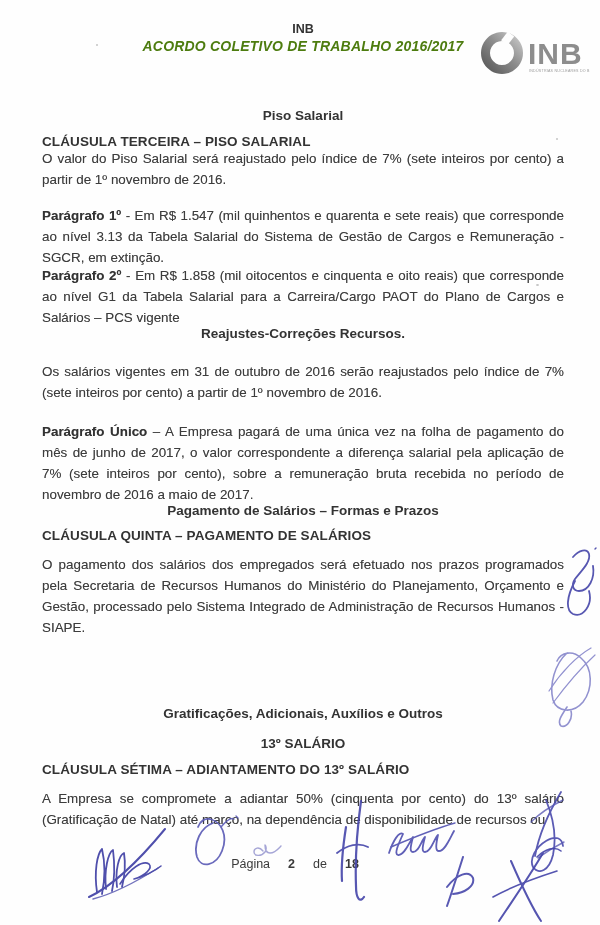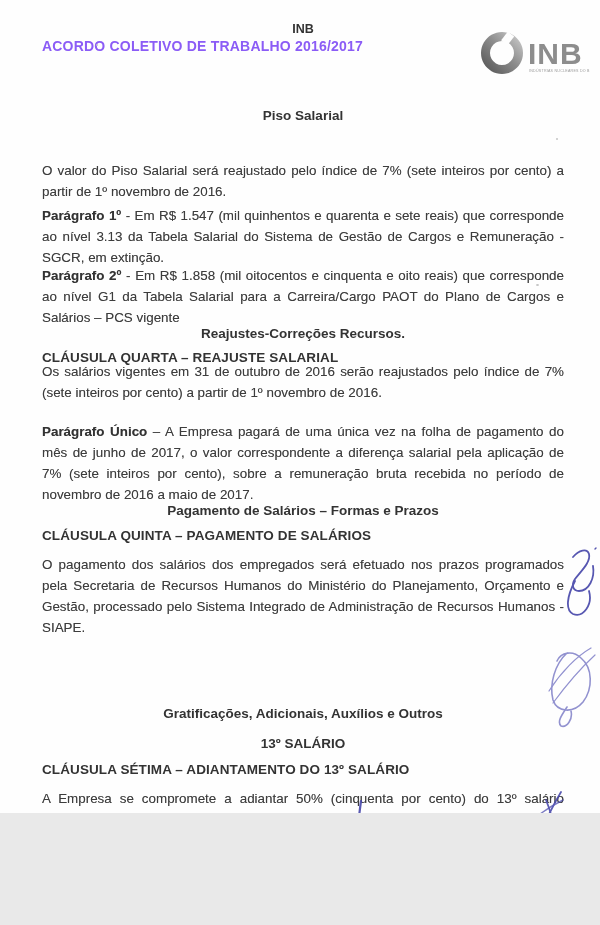--- a/index.html
+++ b/index.html
@@ -1,24 +1,24 @@
 <!DOCTYPE html>
 <html><head>
 <meta charset="utf-8">
 <style>
   html,body{margin:0;padding:0;background:#e9e9e9;}
   .page{
-    position:relative;width:600px;height:813px;margin:0 auto;
+    position:relative;width:600px;height:925px;margin:0 auto;
     background:#fefefe;overflow:hidden;
     font-family:"Liberation Sans","DejaVu Sans",sans-serif;
     color:#3a3a3a;
   }
   .abs{position:absolute;left:42px;right:36px;}
   .hdr-org{top:22px;text-align:center;font-weight:bold;font-size:12.5px;color:#333;}
-  .hdr-title{top:38px;text-align:left;font-weight:bold;font-size:14px;color:#8b5cf6;letter-spacing:.2px;}
+  .hdr-title{top:38px;text-align:center;font-weight:bold;font-size:14px;color:#4d7c0f;letter-spacing:.2px;font-style:italic;}
   .center-head{text-align:center;font-weight:bold;font-size:13.5px;color:#333;}
   .clause-head{font-weight:bold;font-size:13.5px;color:#333;letter-spacing:.1px;}
   .para{font-size:13.4px;line-height:21px;text-align:justify;color:#3d3d3d;
         text-shadow:0 0 .4px rgba(60,60,60,.45);}
   .para b{color:#333;}
   .footer{top:857px;left:25px;right:53px;text-align:center;font-size:12.5px;color:#3a3a3a;}
   .footer b{font-weight:bold;}
   .footer span{margin:0 18px;}
   .logo{position:absolute;left:476px;top:27px;width:114px;height:52px;}
   .sig-layer{position:absolute;left:0;top:0;width:600px;height:925px;pointer-events:none;}
@@ -43,32 +43,32 @@
     <g>
       <path fill="url(#ringG)" fill-rule="evenodd" d="M26,5 a21,21 0 1,0 0.01,0 Z M26,14 a12,12 0 1,1 -0.01,0 Z"></path>
       <rect x="28" y="6" width="8" height="11" fill="#fefefe" transform="rotate(38 32 11)"></rect>
     </g>
     <text x="52" y="37" font-family="Liberation Sans, sans-serif" font-weight="bold" font-size="30" fill="#8d8d8d" letter-spacing="1">INB</text>
     <text x="53" y="45" font-family="Liberation Sans, sans-serif" font-size="3.6" fill="#9a9a9a" letter-spacing="0.25">INDÚSTRIAS NUCLEARES DO BRASIL</text>
   </svg>
 
   <div class="abs center-head" style="top:108px">Piso Salarial</div>
 
-  <div class="abs para" style="top:160px">O valor do Piso Salarial será reajustado pelo índice de 7% (sete inteiros por cento) a partir de 1º novembro de 2016.</div>
+  <div class="abs clause-head" style="top:134px">CLÁUSULA TERCEIRA – PISO SALARIAL</div>
+  <div class="abs para" style="top:148px">O valor do Piso Salarial será reajustado pelo índice de 7% (sete inteiros por cento) a partir de 1º novembro de 2016.</div>
 
   <div class="abs para" style="top:205px">
     <b>Parágrafo 1º</b><span> - Em R$ 1.547 (mil quinhentos e quarenta e sete reais) que corresponde ao nível 3.13 da Tabela Salarial do Sistema de Gestão de Cargos e Remuneração - SGCR, em extinção.</span>
   </div>
 
   <div class="abs para" style="top:265px">
     <b>Parágrafo 2º</b><span> - Em R$ 1.858 (mil oitocentos e cinquenta e oito reais) que corresponde ao nível G1 da Tabela Salarial para a Carreira/Cargo PAOT do Plano de Cargos e Salários – PCS vigente</span>
   </div>
 
   <div class="abs center-head" style="top:326px">Reajustes-Correções Recursos.</div>
-  <div class="abs clause-head" style="top:350px">CLÁUSULA QUARTA – REAJUSTE SALARIAL</div>
   <div class="abs para" style="top:361px">Os salários vigentes em 31 de outubro de 2016 serão reajustados pelo índice de 7% (sete inteiros por cento) a partir de 1º novembro de 2016.</div>
 
   <div class="abs para" style="top:421px">
     <b>Parágrafo Único</b><span> – A Empresa pagará de uma única vez na folha de pagamento do mês de junho de 2017, o valor correspondente a diferença salarial pela aplicação de 7% (sete inteiros por cento), sobre a remuneração bruta recebida no período de novembro de 2016 a maio de 2017.</span>
   </div>
 
   <div class="abs center-head" style="top:503px">Pagamento de Salários – Formas e Prazos</div>
   <div class="abs clause-head" style="top:528px">CLÁUSULA QUINTA – PAGAMENTO DE SALÁRIOS</div>
   <div class="abs para" style="top:554px">O pagamento dos salários dos empregados será efetuado nos prazos programados pela Secretaria de Recursos Humanos do Ministério do Planejamento, Orçamento e Gestão, processado pelo Sistema Integrado de Administração de Recursos Humanos - SIAPE.</div>
 

